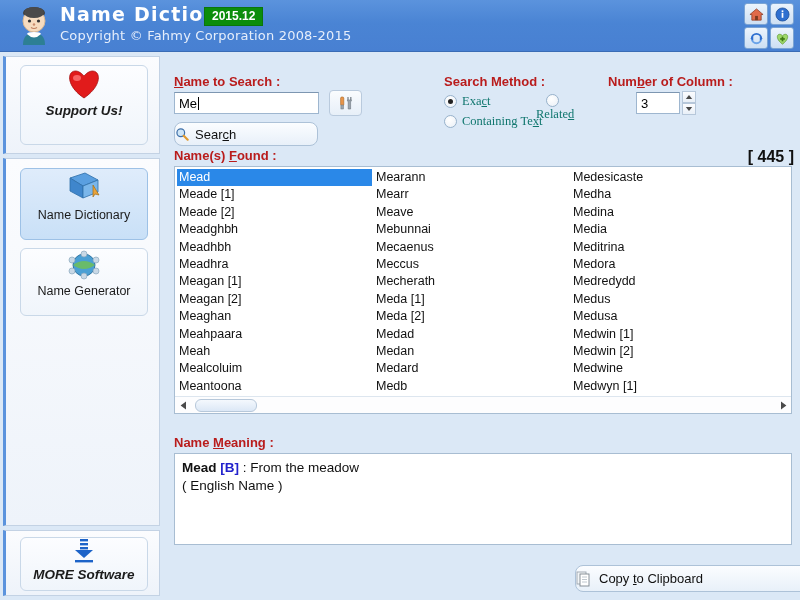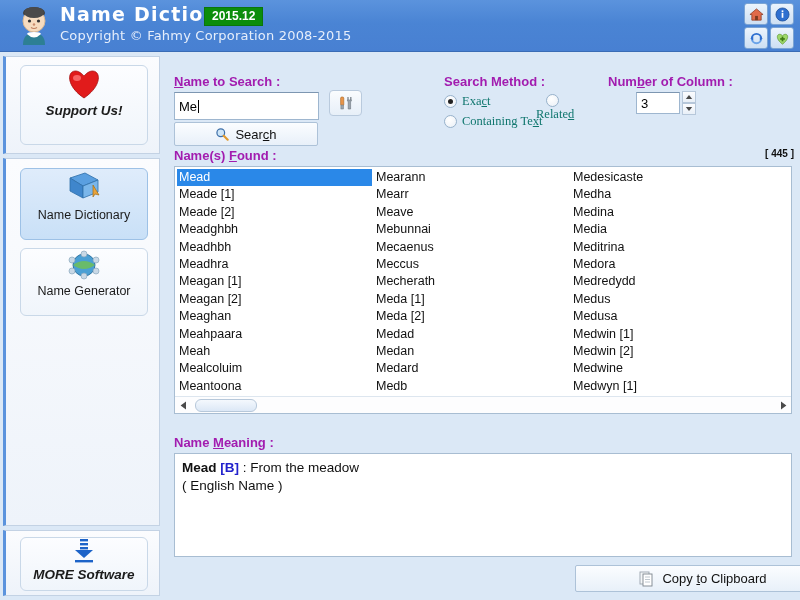--- a/index.html
+++ b/index.html
@@ -86,21 +86,21 @@
   .side-btn-label {
     font-size: 12.5px; color: #1b1b1b; margin-top: 3px;
     font-family: "Liberation Sans", sans-serif;
   }
   .side-btn-label.bolditalic { font-weight: bold; font-style: italic; font-size: 13.5px; }
 
   
   .main { position: absolute; left: 166px; top: 52px; width: 634px; height: 548px; }
 
   .flabel {
-    position: absolute; font-size: 13px; font-weight: bold; color: #a21caf;
+    position: absolute; font-size: 13px; font-weight: bold; color: #b91c1c;
     font-family: "Liberation Sans", sans-serif; white-space: nowrap;
   }
   .u { text-decoration: underline; }
 
   .text-input {
     position: absolute;
     background: #ffffff;
     border: 1px solid #9eb6cf;
     border-top-color: #7d96b1;
     font-size: 13px; color: #000;
@@ -116,22 +116,22 @@
     border: 1px solid #b9cadd;
     border-radius: 4px;
     display: flex; align-items: center; justify-content: center;
     cursor: pointer;
   }
 
   .plain-btn {
     position: absolute;
     background: linear-gradient(to bottom, #fbfdff, #e8f0f9);
     border: 1px solid #adc2d8;
-    border-radius: 2px;
-    display: flex; align-items: center; justify-content: center;
+    border-radius: 8px;
+    display: flex; align-items: center; 
     font-size: 13px; color: #111;
     cursor: pointer;
     font-family: "Liberation Sans", sans-serif;
   }
 
   .radio-row { position: absolute; display: flex; align-items: center; }
   .radio {
     width: 13px; height: 13px; border-radius: 50%;
     background: radial-gradient(circle at 40% 35%, #ffffff, #e9eff6);
     border: 1px solid #98b2cb;
@@ -148,21 +148,21 @@
     position: absolute; width: 14px; height: 24px;
     display: flex; flex-direction: column; cursor: pointer;
   }
   .spin > div {
     flex: 1; border: 1px solid #b6c7da;
     background: linear-gradient(to bottom, #fbfcfe, #e9f0f8);
     display:flex; align-items:center; justify-content:center;
   }
 
   .count-badge {
-    position: absolute; right: 2px; font-size: 10px; font-weight: bold; color: #101010;
+    position: absolute; right: 2px; font-size: 16px; font-weight: bold; color: #101010;
     font-family: "Liberation Sans", sans-serif;
   }
 
   
   .list-box {
     position: absolute; left: 8px; top: 114px; width: 618px; height: 248px;
     background: #ffffff; border: 1px solid #a8bdd2;
     overflow: hidden;
   }
   .list-cols { display: flex; padding: 2px 0 0 0; height: 228px; }
@@ -187,21 +187,21 @@
   }
   .hs-track { flex: 1; height: 15px; position: relative; }
   .hs-thumb {
     position: absolute; left: 4px; top: 1px; width: 62px; height: 13px;
     background: linear-gradient(to bottom, #f4f8fd, #dce8f6);
     border: 1px solid #b7c8da; border-radius: 6px; cursor: pointer;
   }
 
   
   .meaning-box {
-    position: absolute; left: 8px; top: 401px; width: 618px; height: 104px;
+    position: absolute; left: 8px; top: 401px; width: 618px; height: 92px;
     background: #ffffff; border: 1px solid #a8bdd2;
     padding: 5px 7px;
     font-size: 13.5px; color: #111;
     font-family: "Liberation Sans", sans-serif;
     line-height: 18px;
     overflow: hidden;
   }
   .m-name { font-weight: bold; }
   .m-tag { color: #2222cc; font-weight: bold; }
 
@@ -327,21 +327,21 @@
         </span>
         <span class="side-btn-label bolditalic">MORE Software</span>
       </div>
     </div>
   </div>
 
   <div class="main">
 
     <div class="flabel" style="left:8px; top:22px;"><span class="u">N</span><span>ame to Search :</span></div>
 
-    <div class="text-input" style="left:8px; top:40px; width:145px; height:28px;">
+    <div class="text-input" style="left:8px; top:40px; width:145px; height:22px;">
       <span>Me</span>
         <span class="caret"></span>
     </div>
 
     <div class="tool-btn" style="left:163px; top:38px; width:33px; height:26px;">
       <span>
         <svg width="18" height="18" viewBox="0 0 18 18">
           <rect x="3.6" y="3" width="3.2" height="8.5" rx="1.2" fill="#e8954a" stroke="#a76422" stroke-width=".6"></rect>
           <rect x="3.9" y="11" width="2.6" height="4" fill="#9aa4ad" stroke="#6b747c" stroke-width=".5"></rect>
           <path d="M11 3 L11 6 M13.8 3 L13.8 6" stroke="#7d868e" stroke-width="1.3"></path>

